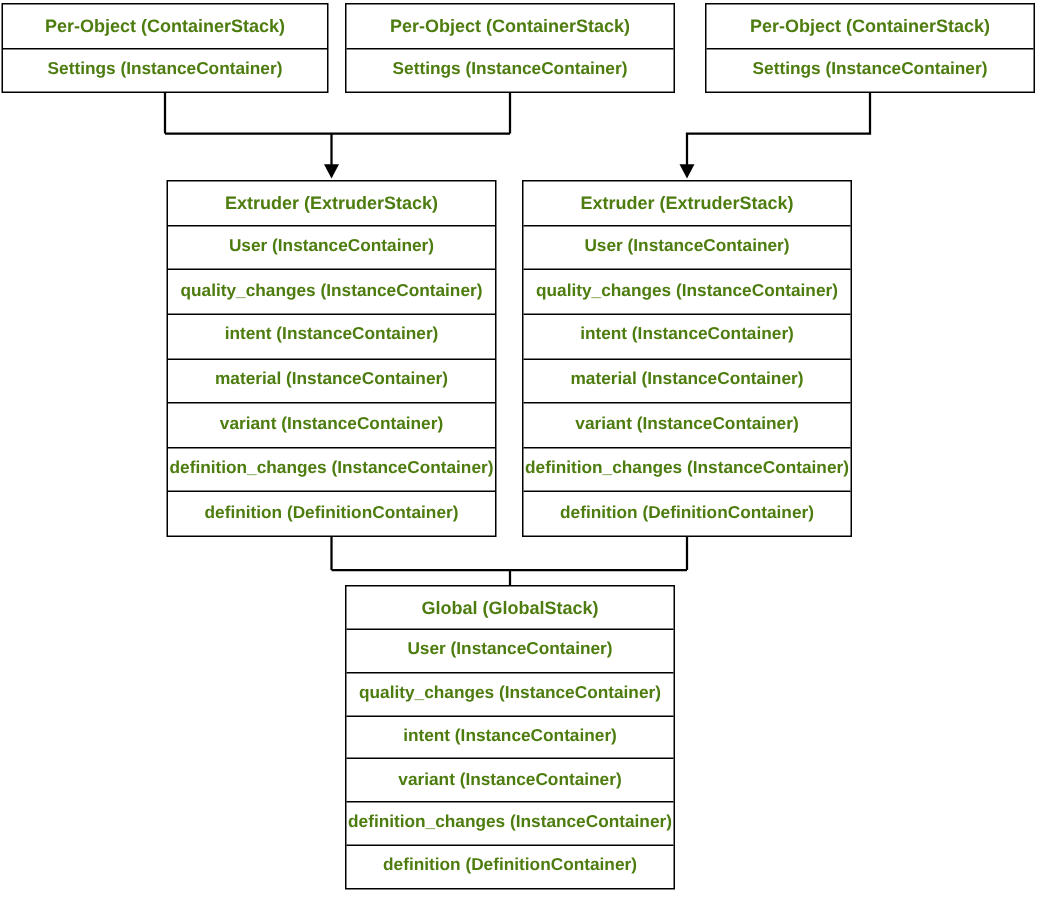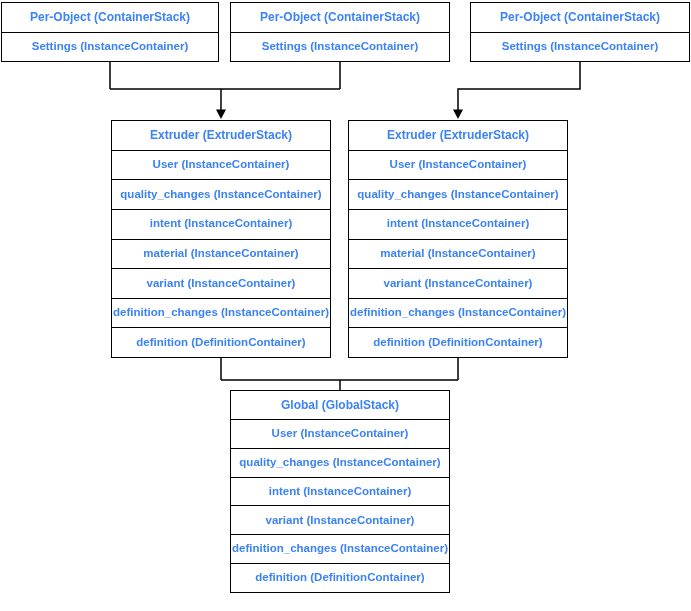--- a/index.html
+++ b/index.html
@@ -30,21 +30,21 @@
   }
   .cell {
     flex: 1;
     display: flex;
     align-items: center;
     justify-content: center;
     font-size: 11.5px;
     line-height: 1;
     white-space: nowrap;
     overflow: hidden;
-    color: #3b82f6;
+    color: #4d7c0f;
   }
   .cell + .cell { border-top: 1.5px solid #000000; font-weight: bold; }
   .cell.header { font-weight: bold; font-size: 12px; }
 </style>
 </head>
 <body>
 
 <div class="canvas">
 
   <svg class="connectors" viewBox="0 0 691 611" xmlns="http://www.w3.org/2000/svg">

